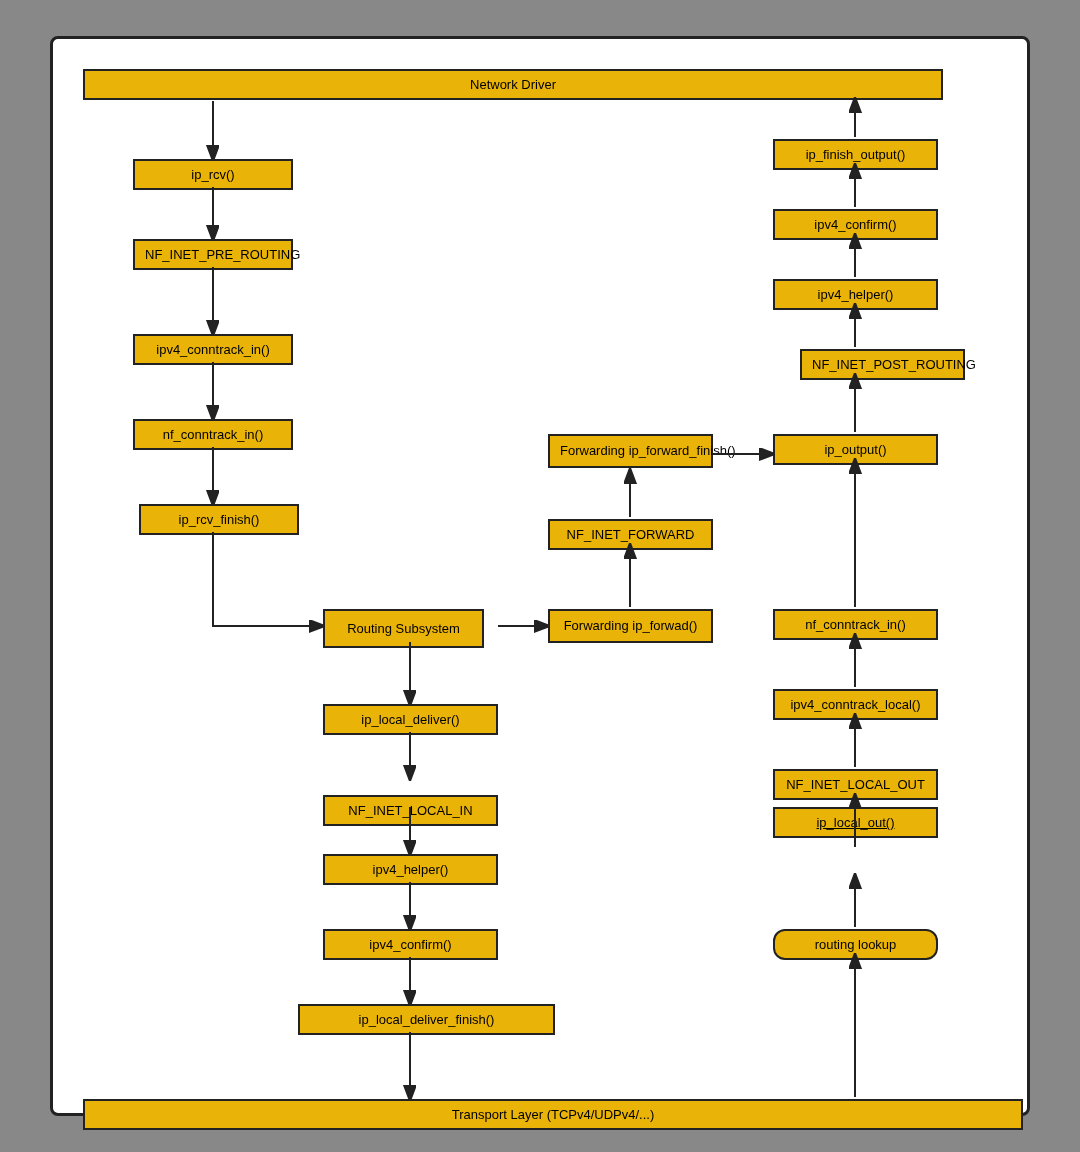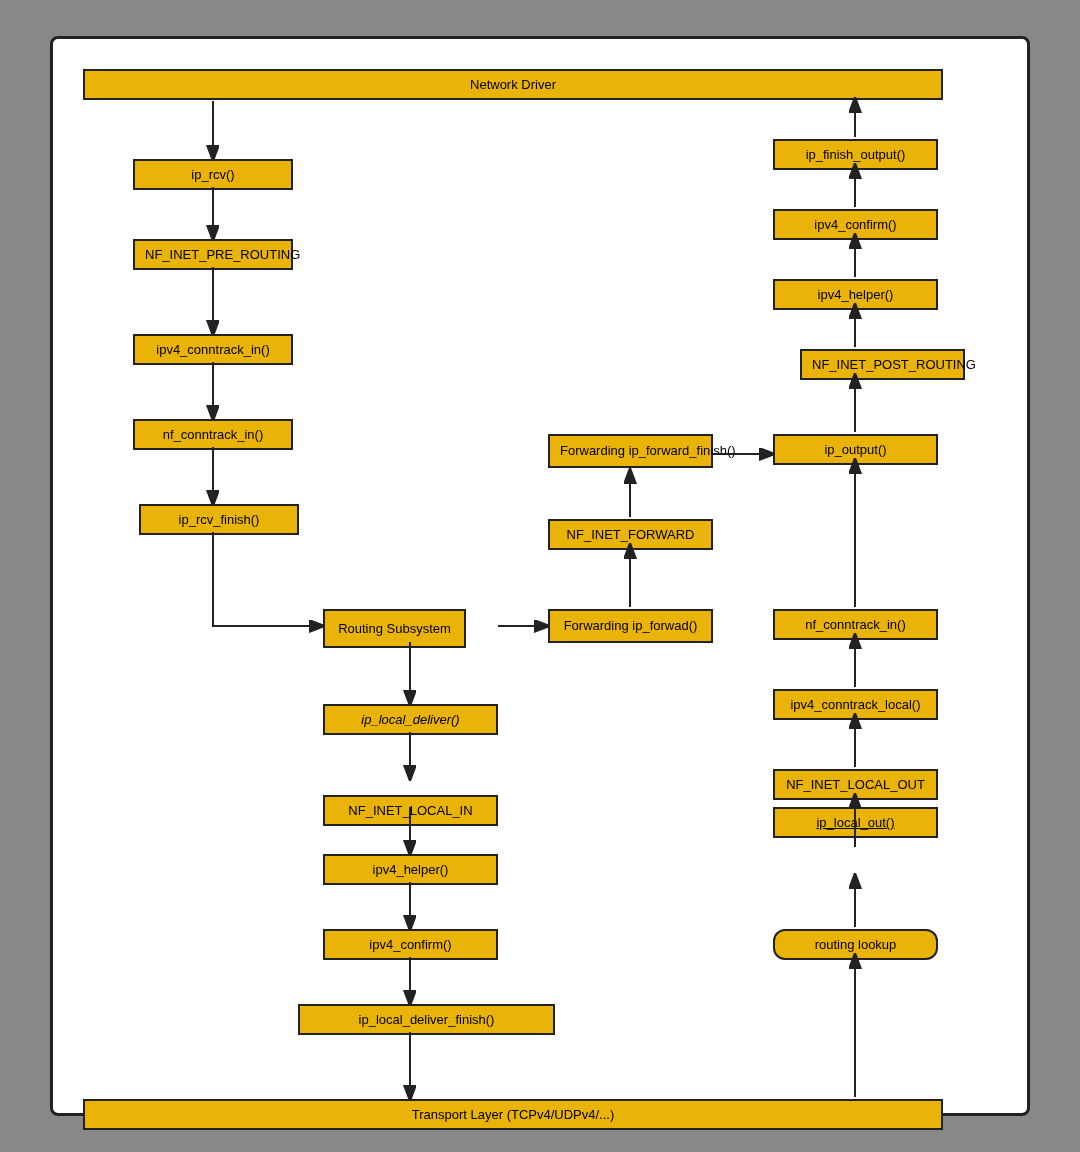--- a/index.html
+++ b/index.html
@@ -57,23 +57,23 @@
   <div class="flow-box" style="left:80px; top:120px; width:160px;">ip_rcv()</div>
 
   <div class="flow-box" style="left:80px; top:200px; width:160px;">NF_INET_PRE_ROUTING</div>
 
   <div class="flow-box" style="left:80px; top:295px; width:160px;">ipv4_conntrack_in()</div>
 
   <div class="flow-box" style="left:80px; top:380px; width:160px;">nf_conntrack_in()</div>
 
   <div class="flow-box" style="left:86px; top:465px; width:160px;">ip_rcv_finish()</div>
 
-  <div class="flow-box" style="left:270px; top:570px; width:143px; padding: 10px;">Routing Subsystem</div>
+  <div class="flow-box" style="left:270px; top:570px; width:161px; padding: 10px;">Routing Subsystem</div>
 
-  <div class="flow-box" style="left:270px; top:665px; width:175px;font-style:italic;">ip_local_deliver()</div>
+  <div class="flow-box" style="left:270px; top:665px; width:175px;">ip_local_deliver()</div>
 
   <div class="flow-box" style="left:270px; top:740px; width:175px;margin-top:16px;">NF_INET_LOCAL_IN</div>
 
   <div class="flow-box" style="left:270px; top:815px; width:175px;">ipv4_helper()</div>
 
   <div class="flow-box" style="left:270px; top:890px; width:175px;">ipv4_confirm()</div>
 
   <div class="flow-box" style="left:245px; top:965px; width:257px;">ip_local_deliver_finish()</div>
 
   <div class="flow-box" style="left:495px; top:570px; width:165px; line-height:1.4;">Forwarding
@@ -97,21 +97,21 @@
   <div class="flow-box" style="left:720px; top:570px; width:165px;">nf_conntrack_in()</div>
 
   <div class="flow-box" style="left:720px; top:650px; width:165px;">ipv4_conntrack_local()</div>
 
   <div class="flow-box" style="left:720px; top:730px; width:165px;">NF_INET_LOCAL_OUT</div>
 
   <div class="flow-box" style="left:720px; top:768px; width:165px;text-decoration:underline;">ip_local_out()</div>
 
   <div class="flow-box" style="left:720px; top:890px; width:165px;border-radius:12px;">routing lookup</div>
 
-  <div class="flow-box" style="left:30px; top:1060px; width:860px;">Transport Layer (TCPv4/UDPv4/...)</div>
+  <div class="flow-box" style="left:30px; top:1060px; width:940px;">Transport Layer (TCPv4/UDPv4/...)</div>
 
   <svg class="arrows">
     <defs>
       <marker id="arrowhead" markerWidth="8" markerHeight="8" refX="6" refY="3" orient="auto">
         <polygon points="0 0, 8 3, 0 6"></polygon>
       </marker>
     </defs>
 
     <line x1="160" y1="62" x2="160" y2="118" marker-end="url(#arrowhead)"></line>
 

